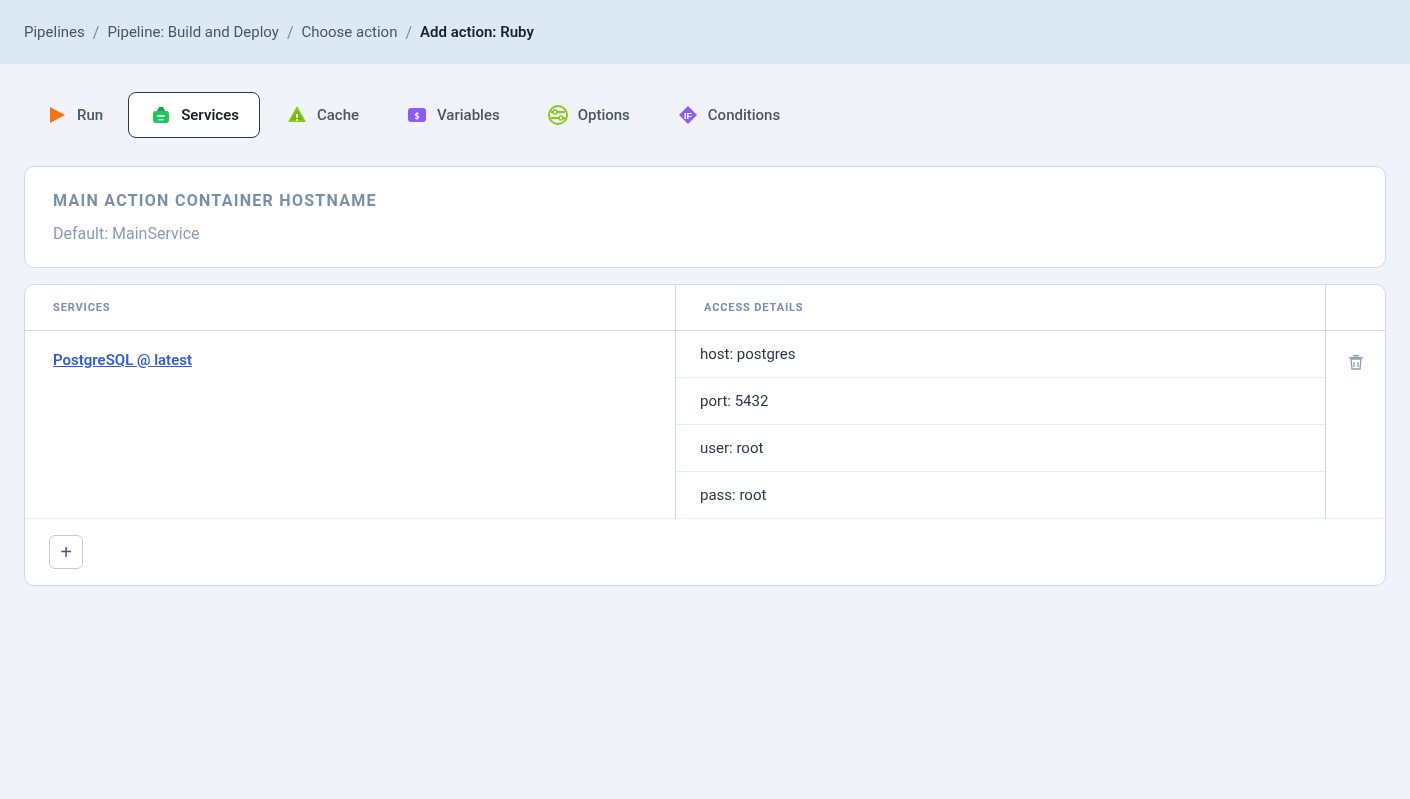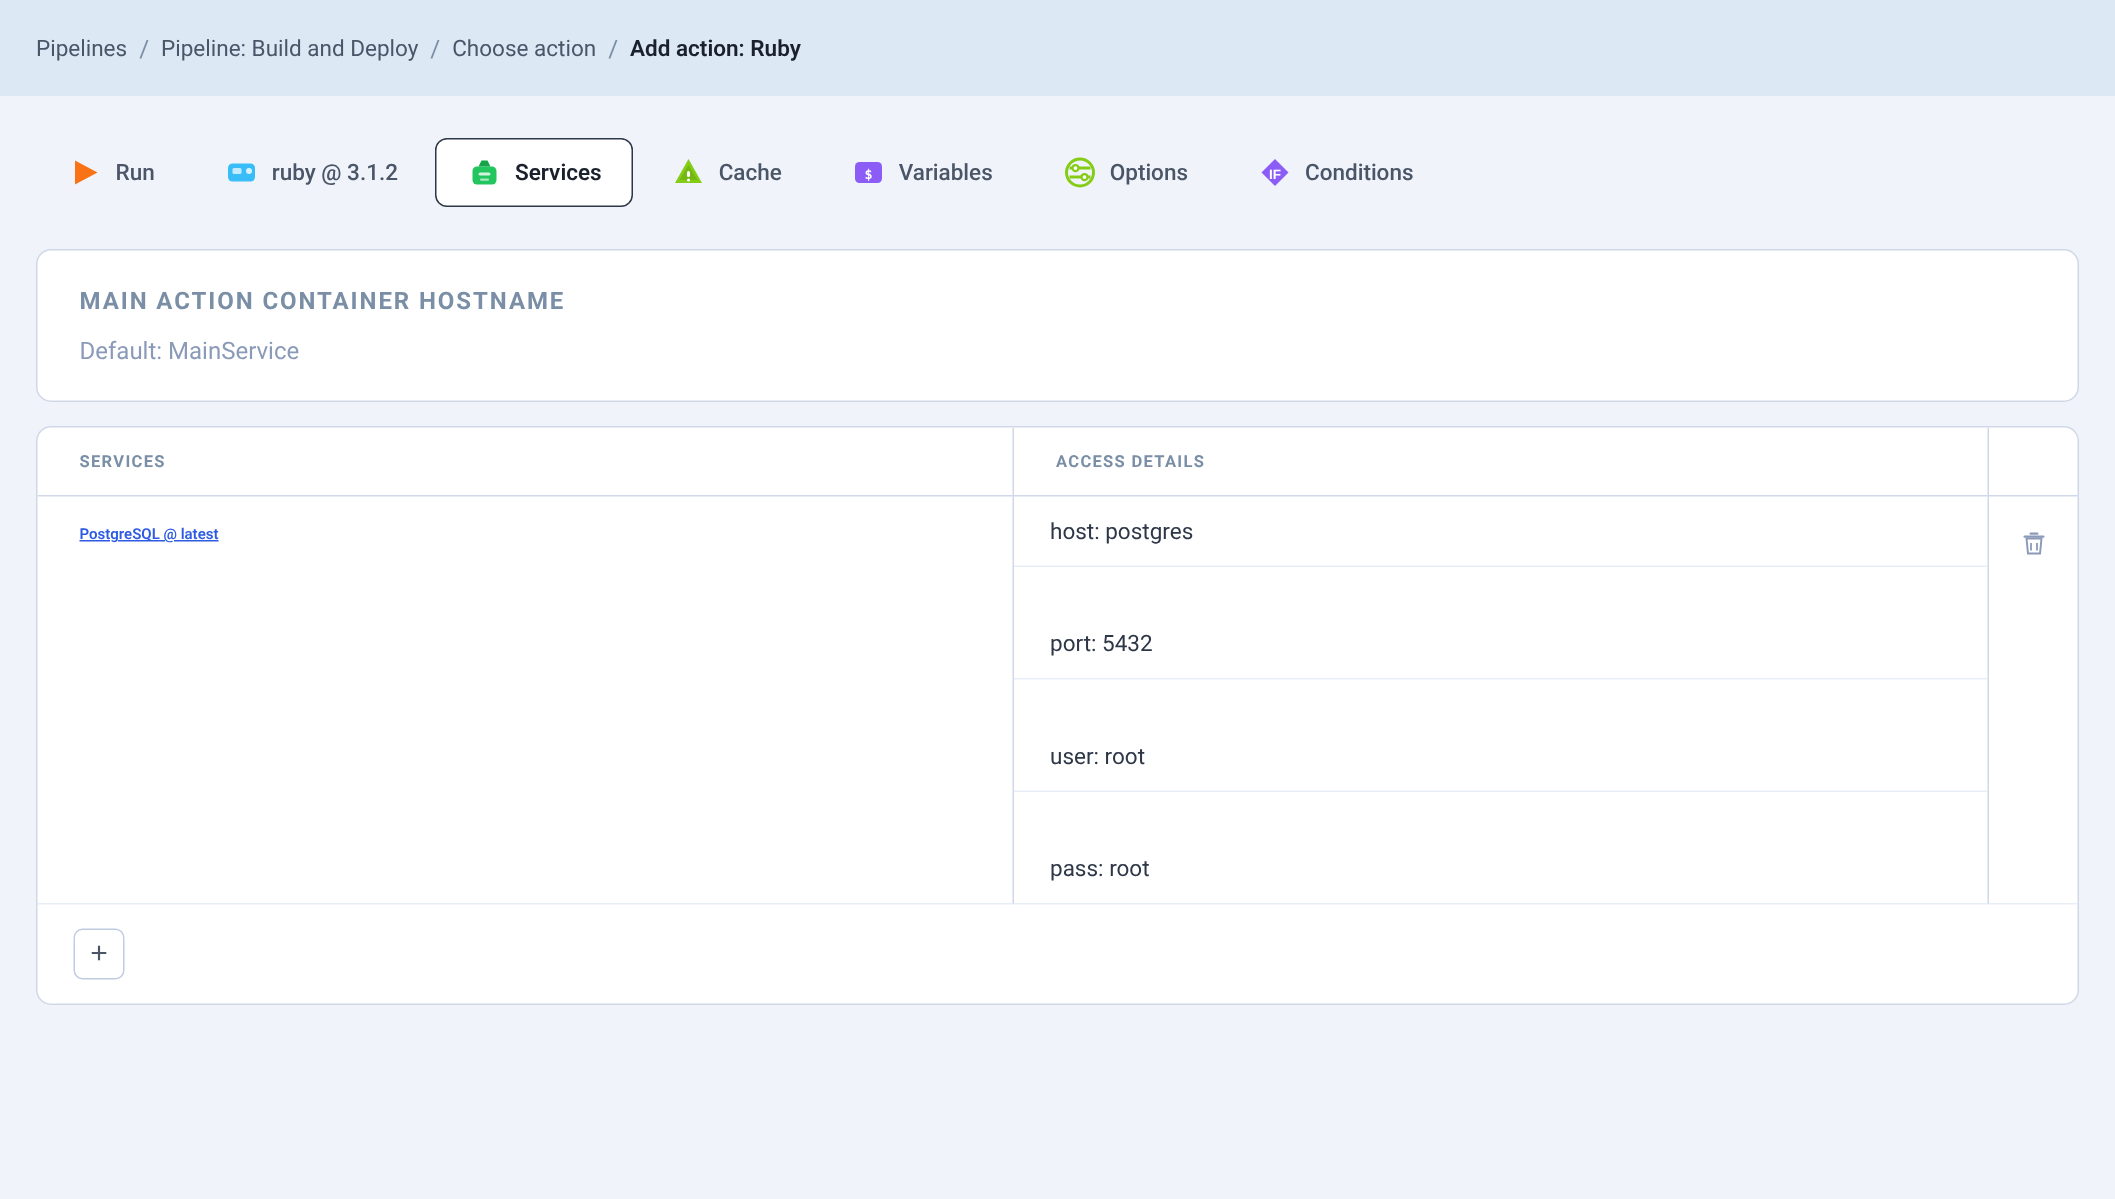--- a/index.html
+++ b/index.html
@@ -125,32 +125,31 @@
     .services-col-header.access { border-left: 1.5px solid #d0d8e8; }
     .services-col-header.actions-col { border-left: 1.5px solid #d0d8e8; }
     .service-name-cell {
       padding: 0 28px;
       display: flex;
       align-items: stretch;
       border-bottom: 1px solid #e8eef8;
     }
     .service-name-inner {
       padding: 20px 0;
-      font-size: 10px;
+      font-size: 15px;
       font-weight: 600;
       color: #2d5be3;
       text-decoration: underline;
       cursor: pointer;
     }
     .access-details-cell {
       border-left: 1.5px solid #d0d8e8;
       border-bottom: 1px solid #e8eef8;
       display: flex;
       flex-direction: column;
-      gap: 28px;
     }
     .access-detail-row {
       padding: 14px 24px;
       font-size: 15px;
       color: #2d3748;
       border-bottom: 1px solid #e8eef8;
     }
     .access-detail-row:last-child {
       border-bottom: none;
     }
@@ -213,30 +212,20 @@
 
     <div class="tab">
       <span class="tab-icon">
         <svg width="22" height="22" viewBox="0 0 22 22">
           <polygon points="4,3 19,11 4,19" fill="#f97316"></polygon>
         </svg>
       </span>
       <span>Run</span>
     </div>
 
-    <div class="tab">
-      <span class="tab-icon">
-        <svg width="22" height="22" viewBox="0 0 22 22">
-          <rect x="2" y="5" width="18" height="12" rx="3" fill="#38bdf8"></rect>
-          <rect x="5" y="8" width="6" height="4" rx="1" fill="#fff" opacity="0.7"></rect>
-          <circle cx="16" cy="10" r="2" fill="#fff" opacity="0.8"></circle>
-        </svg>
-      </span>
-      <span>ruby @ 3.1.2</span>
-    </div>
 
     <div class="tab active">
       <span class="tab-icon">
         <svg width="22" height="22" viewBox="0 0 22 22">
           <rect x="3" y="7" width="16" height="12" rx="3" fill="#22c55e"></rect>
           <polygon points="7,7 15,7 13,3 9,3" fill="#16a34a"></polygon>
           <rect x="7" y="11" width="8" height="2" rx="1" fill="#fff" opacity="0.8"></rect>
           <rect x="8" y="15" width="6" height="1.5" rx="0.75" fill="#fff" opacity="0.6"></rect>
         </svg>
       </span>

